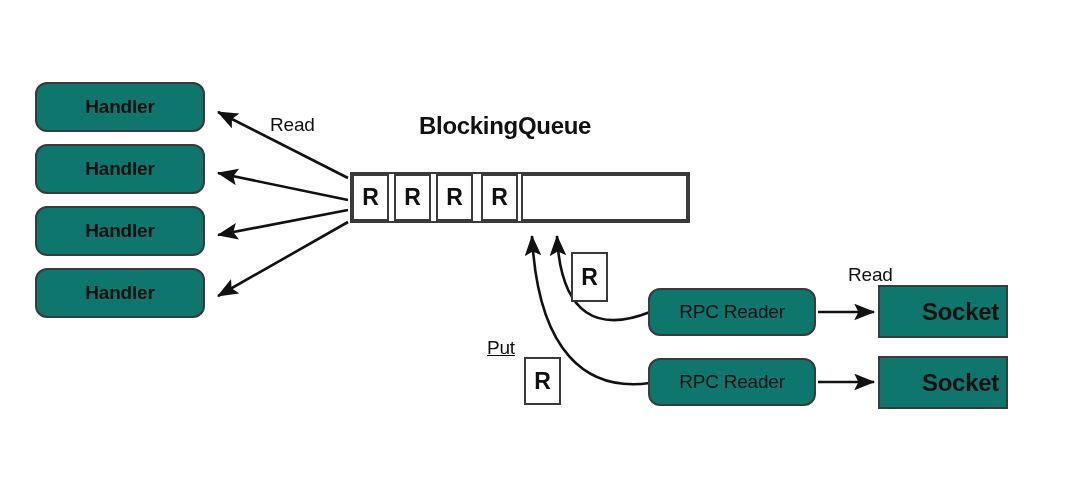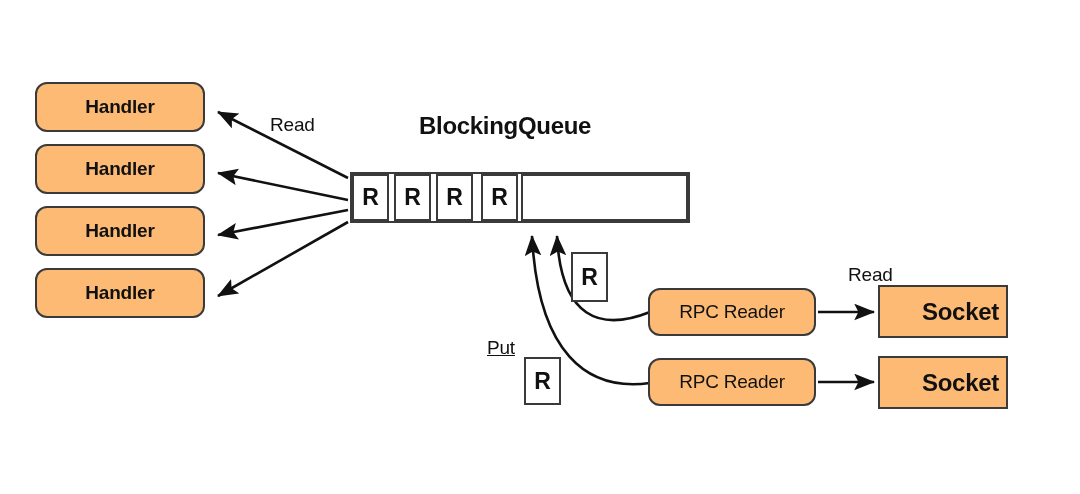--- a/index.html
+++ b/index.html
@@ -28,21 +28,21 @@
     pointer-events: none;
   }
 
   
   .node {
     position: absolute;
     box-sizing: border-box;
     display: flex;
     align-items: center;
     justify-content: center;
-    background: #fdba74;
+    background: #0f766e;
     color: #111111;
     border: 2px solid #3a3a3a;
     text-align: center;
     white-space: nowrap;
   }
   .rounded {
     border-radius: 12px;
   }
   .sharp {
     border-radius: 0;

